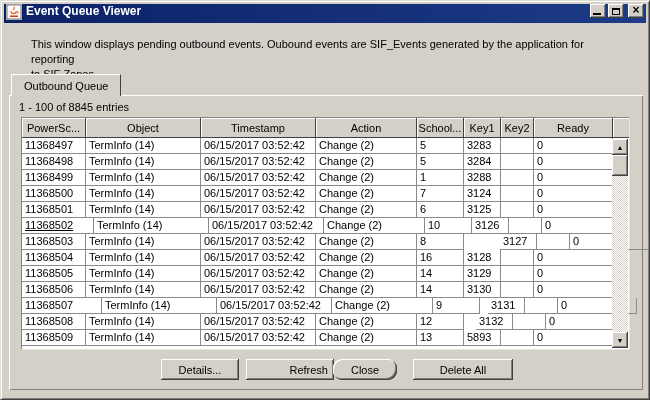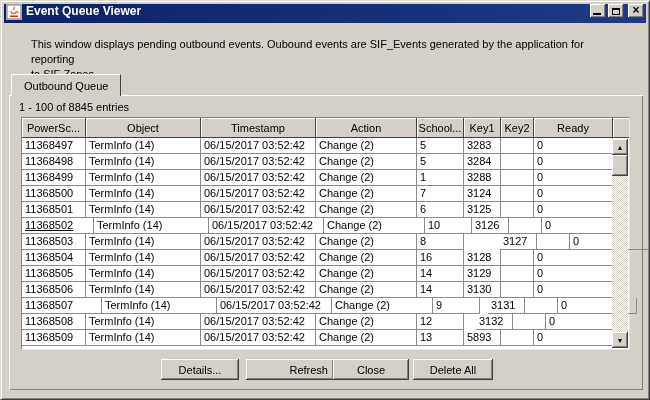--- a/index.html
+++ b/index.html
@@ -64,22 +64,22 @@
   .sb-btn.down{bottom:0;}
   .sb-thumb{position:absolute;left:0;top:16px;width:16px;height:21px;background:#d4d0c8;
     box-shadow:inset -1px -1px 0 #404040, inset 1px 1px 0 #ffffff, inset -2px -2px 0 #808080;}
 
   
   .btn{position:absolute;top:358px;height:21px;background:#d4d0c8;border:none;
     font-family:"Liberation Sans",sans-serif;font-size:11px;color:#000;
     box-shadow:inset -1px -1px 0 #404040, inset 1px 1px 0 #ffffff, inset -2px -2px 0 #808080;}
   .btn.details{left:160px;width:78px;}
   .btn.refresh{left:245px;width:88px;text-align:right;}
-  .btn.closeb{left:332px;width:76px;}
-  .btn.delete{left:412px;width:80px;}
+  .btn.closeb{left:332px;width:64px;border-radius:9px;}
+  .btn.delete{left:412px;width:100px;}
 </style>
 </head>
 <body>
 
 <div class="window">
 
   <div class="titlebar">
     <svg class="app-icon" viewBox="0 0 16 16">
       <rect x="0" y="0" width="16" height="16" fill="#d4d0c8"></rect>
       <rect x="1" y="1" width="14" height="14" fill="#ffffff" stroke="#777777"></rect>

